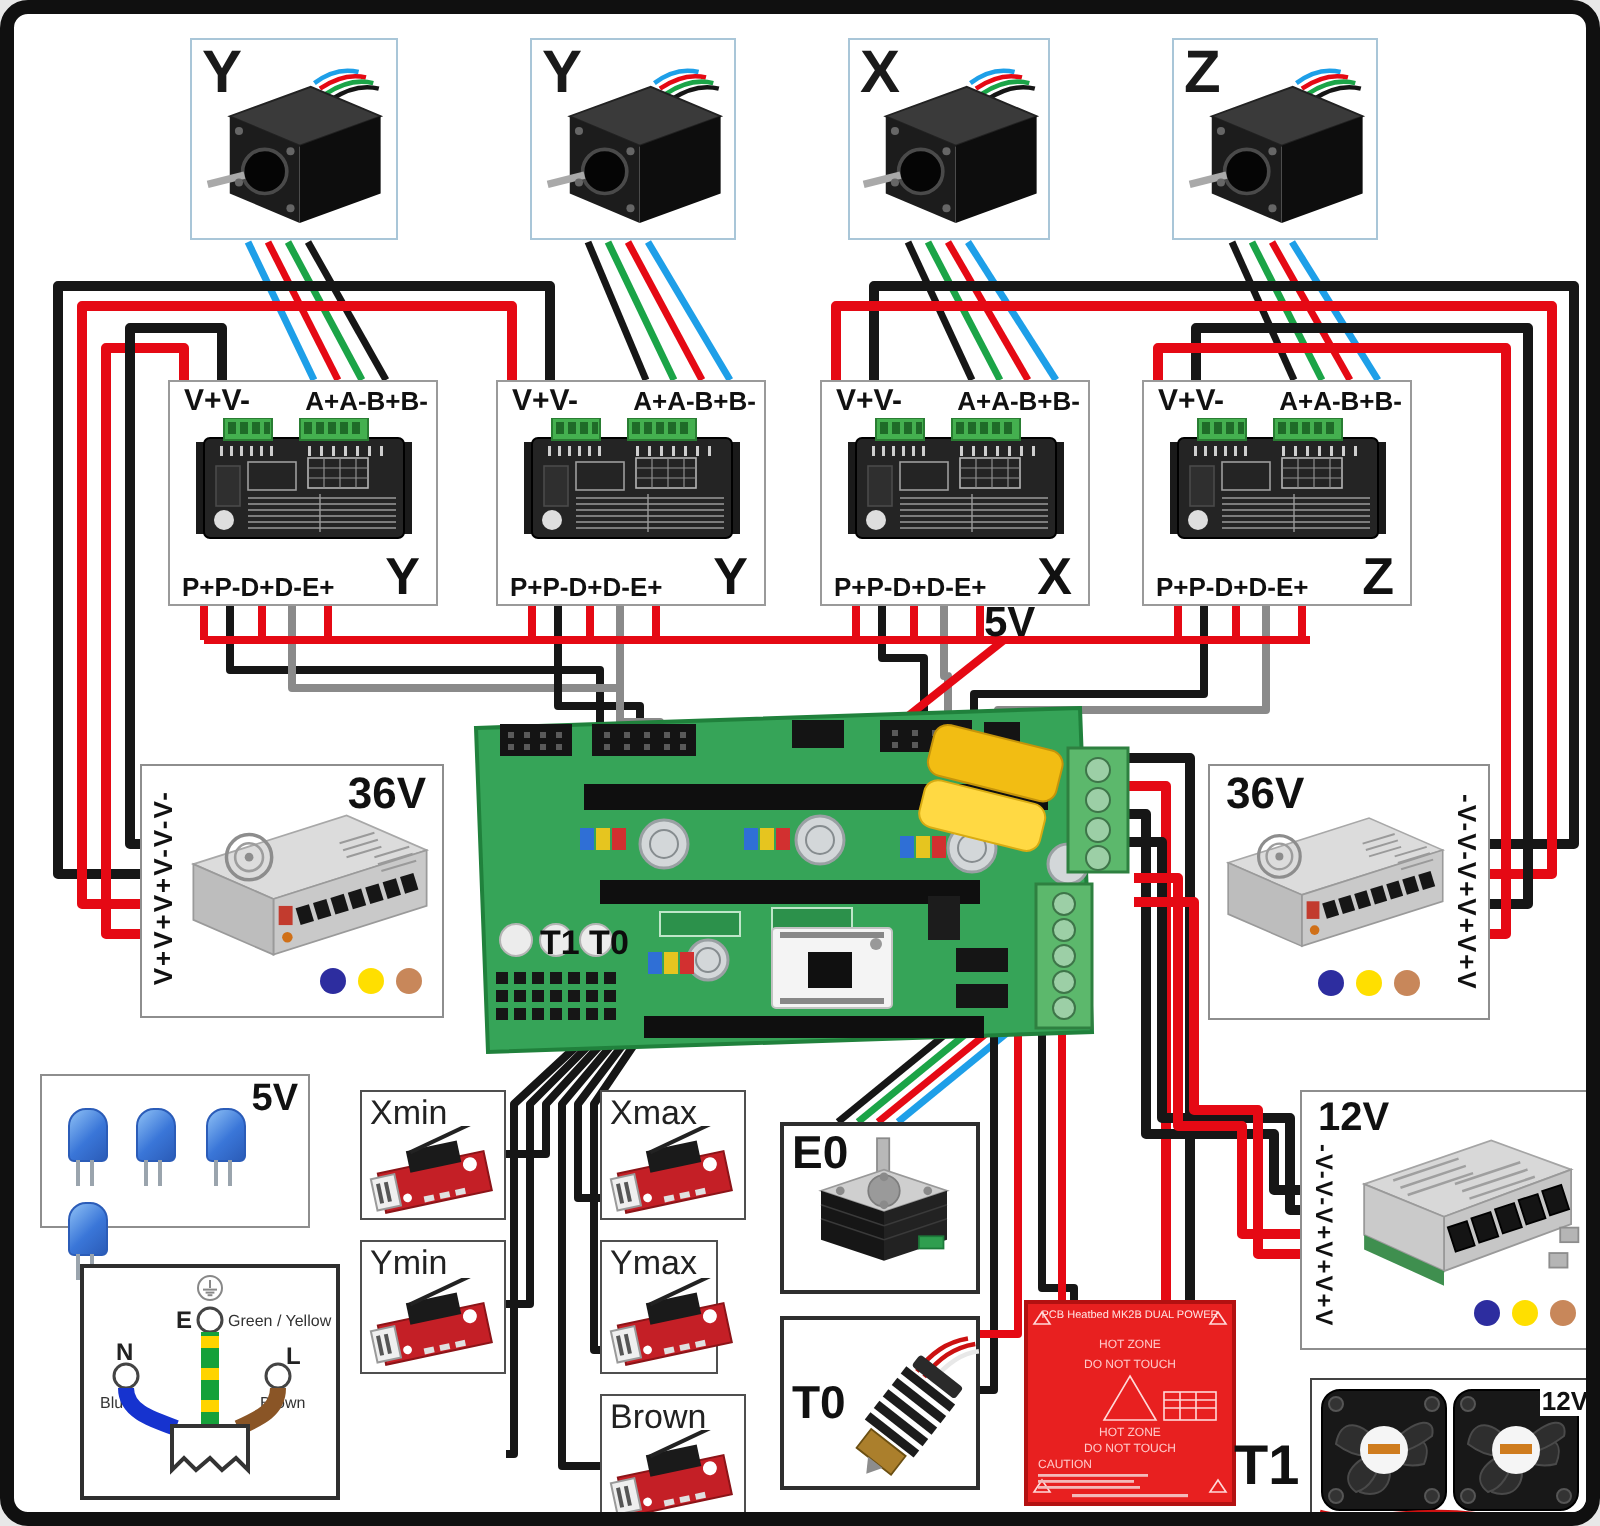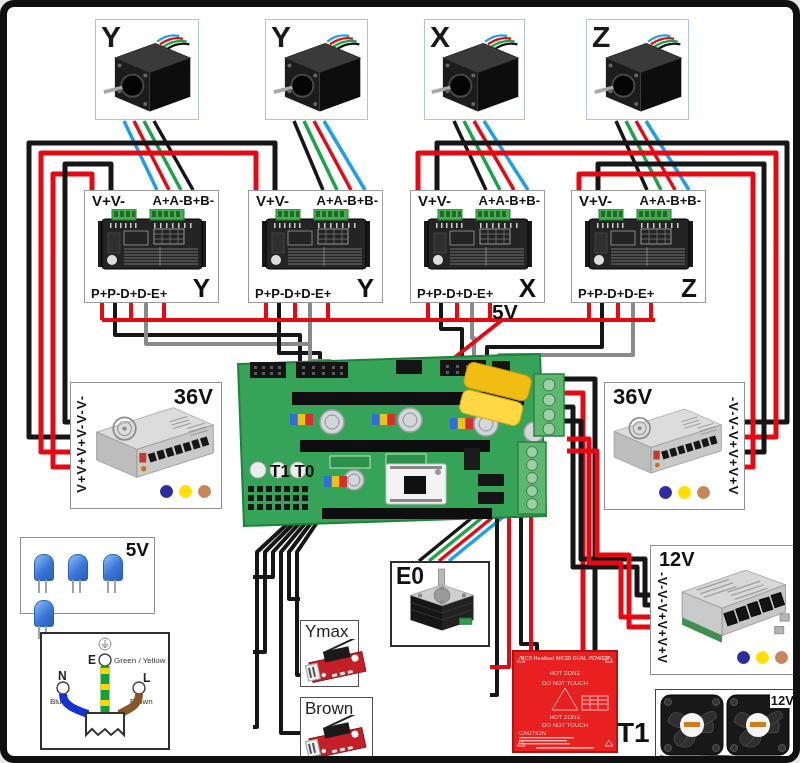--- a/index.html
+++ b/index.html
@@ -782,20 +782,86 @@
       <text x="8" y="70" font-size="8" fill="#333">Blue</text>
       <path d="M21,60 C21,71 32,75 46,80" stroke="#1633cf" stroke-width="8" fill="none"></path>
       <text x="101" y="48" font-size="12" font-weight="bold" fill="#222">L</text>
       <circle cx="97" cy="54" r="6" fill="#fff" stroke="#444" stroke-width="1.5"></circle>
       <text x="88" y="70" font-size="8" fill="#333">Brown</text>
       <path d="M97,60 C97,71 88,75 77,80" stroke="#8a5526" stroke-width="8" fill="none"></path>
       <path d="M44,79 h38 v22 l-6,-6 -7,6 -6,-6 -7,6 -6,-6 -6,6 z" fill="#fff" stroke="#333" stroke-width="2"></path>
     </svg>
   </div>
 
+  <div class="box endstop-box" style="left:173px;top:538px;width:73px;height:65px;z-index:2">
+    <span class="abs endstop-label" style="left:4px;top:1px">Xmin</span>
+    <div class="abs" style="left:3px;top:17px"><svg width="66" height="46" viewBox="0 0 66 46">
+  <g transform="rotate(-12 33 26)">
+    <rect x="6" y="18" width="54" height="20" fill="#c41f26" stroke="#8c1418"></rect>
+    <rect x="2" y="20" width="12" height="16" fill="#efefef" stroke="#9a9a9a"></rect>
+    <g fill="#555">
+              <rect x="4" y="23" width="2" height="10"></rect>
+              <rect x="8" y="23" width="2" height="10"></rect>
+            </g>
+    <circle cx="52" cy="23" r="3.5" fill="#fff"></circle>
+            <circle cx="18" cy="33" r="2.2" fill="#fff"></circle>
+    <rect x="22" y="10" width="26" height="11" fill="#1a1a1a"></rect>
+    <line x1="24" y1="11" x2="58" y2="3" stroke="#222" stroke-width="2"></line>
+    <g fill="#e0e0e0">
+              <rect x="26" y="34" width="5" height="3"></rect>
+              <rect x="34" y="34" width="5" height="3"></rect>
+              <rect x="42" y="34" width="5" height="3"></rect>
+            </g>
+  </g>
+</svg></div>
+  </div>
+  <div class="box endstop-box" style="left:293px;top:538px;width:73px;height:65px;z-index:2">
+    <span class="abs endstop-label" style="left:4px;top:1px">Xmax</span>
+    <div class="abs" style="left:3px;top:17px"><svg width="66" height="46" viewBox="0 0 66 46">
+  <g transform="rotate(-12 33 26)">
+    <rect x="6" y="18" width="54" height="20" fill="#c41f26" stroke="#8c1418"></rect>
+    <rect x="2" y="20" width="12" height="16" fill="#efefef" stroke="#9a9a9a"></rect>
+    <g fill="#555">
+              <rect x="4" y="23" width="2" height="10"></rect>
+              <rect x="8" y="23" width="2" height="10"></rect>
+            </g>
+    <circle cx="52" cy="23" r="3.5" fill="#fff"></circle>
+            <circle cx="18" cy="33" r="2.2" fill="#fff"></circle>
+    <rect x="22" y="10" width="26" height="11" fill="#1a1a1a"></rect>
+    <line x1="24" y1="11" x2="58" y2="3" stroke="#222" stroke-width="2"></line>
+    <g fill="#e0e0e0">
+              <rect x="26" y="34" width="5" height="3"></rect>
+              <rect x="34" y="34" width="5" height="3"></rect>
+              <rect x="42" y="34" width="5" height="3"></rect>
+            </g>
+  </g>
+</svg></div>
+  </div>
+  <div class="box endstop-box" style="left:173px;top:613px;width:73px;height:67px;z-index:2">
+    <span class="abs endstop-label" style="left:4px;top:1px">Ymin</span>
+    <div class="abs" style="left:3px;top:18px"><svg width="66" height="46" viewBox="0 0 66 46">
+  <g transform="rotate(-12 33 26)">
+    <rect x="6" y="18" width="54" height="20" fill="#c41f26" stroke="#8c1418"></rect>
+    <rect x="2" y="20" width="12" height="16" fill="#efefef" stroke="#9a9a9a"></rect>
+    <g fill="#555">
+              <rect x="4" y="23" width="2" height="10"></rect>
+              <rect x="8" y="23" width="2" height="10"></rect>
+            </g>
+    <circle cx="52" cy="23" r="3.5" fill="#fff"></circle>
+            <circle cx="18" cy="33" r="2.2" fill="#fff"></circle>
+    <rect x="22" y="10" width="26" height="11" fill="#1a1a1a"></rect>
+    <line x1="24" y1="11" x2="58" y2="3" stroke="#222" stroke-width="2"></line>
+    <g fill="#e0e0e0">
+              <rect x="26" y="34" width="5" height="3"></rect>
+              <rect x="34" y="34" width="5" height="3"></rect>
+              <rect x="42" y="34" width="5" height="3"></rect>
+            </g>
+  </g>
+</svg></div>
+  </div>
   <div class="box endstop-box" style="left:293px;top:613px;width:59px;height:67px;z-index:2">
     <span class="abs endstop-label" style="left:4px;top:1px">Ymax</span>
     <div class="abs" style="left:3px;top:18px"><svg width="66" height="46" viewBox="0 0 66 46">
   <g transform="rotate(-12 33 26)">
     <rect x="6" y="18" width="54" height="20" fill="#c41f26" stroke="#8c1418"></rect>
     <rect x="2" y="20" width="12" height="16" fill="#efefef" stroke="#9a9a9a"></rect>
     <g fill="#555">
               <rect x="4" y="23" width="2" height="10"></rect>
               <rect x="8" y="23" width="2" height="10"></rect>
             </g>
@@ -851,20 +917,40 @@
   <g stroke="#3a3a3a" stroke-width="1">
             <line x1="12" y1="40" x2="48" y2="52"></line>
             <line x1="12" y1="48" x2="48" y2="60"></line>
             <line x1="48" y1="52" x2="84" y2="40"></line>
             <line x1="48" y1="60" x2="84" y2="48"></line>
           </g>
   <rect x="68" y="58" width="14" height="7" fill="#2f9e4f" stroke="#1d7a3a"></rect>
 </svg></div>
   </div>
 
+  <div class="box dark-box" style="left:383px;top:651px;width:100px;height:87px;z-index:2">
+    <span class="abs" style="left:4px;top:28px;font-weight:bold;font-size:23px;color:#111">T0</span>
+    <div class="abs" style="left:24px;top:2px"><svg width="74" height="82" viewBox="0 0 80 90">
+  <g stroke-width="2.5" fill="none">
+    <path d="M46,26 C54,16 62,10 74,8" stroke="#cc1111"></path>
+    <path d="M50,29 C58,19 66,13 78,11" stroke="#cc1111"></path>
+    <path d="M54,32 C62,22 70,16 80,15" stroke="#e8e8e8"></path>
+  </g>
+  <g transform="rotate(38 38 52)">
+    <rect x="24" y="18" width="30" height="8" rx="2" fill="#2a2a2a"></rect>
+    <rect x="22" y="28" width="34" height="5" fill="#1c1c1c"></rect>
+    <rect x="22" y="36" width="34" height="5" fill="#1c1c1c"></rect>
+    <rect x="22" y="44" width="34" height="5" fill="#1c1c1c"></rect>
+    <rect x="22" y="52" width="34" height="5" fill="#1c1c1c"></rect>
+    <rect x="22" y="60" width="34" height="5" fill="#1c1c1c"></rect>
+    <rect x="28" y="67" width="24" height="13" fill="#ab7f2c" stroke="#6b4f12"></rect>
+    <polygon points="36,80 46,80 41,88" fill="#8d8d8d"></polygon>
+  </g>
+</svg></div>
+  </div>
 
   <div class="box" id="heatbed" style="left:505px;top:643px;width:106px;height:103px;z-index:2">
     <span class="silk" style="top:3px;font-size:5.5px;color:#ffe3e3">PCB Heatbed MK2B DUAL POWER</span>
     <span class="silk" style="top:18px;font-size:6px">HOT ZONE</span>
     <span class="silk" style="top:28px;font-size:6px">DO NOT TOUCH</span>
     <span class="silk" style="top:62px;font-size:6px">HOT ZONE</span>
     <span class="silk" style="top:70px;font-size:6px">DO NOT TOUCH</span>
     <span class="silk" style="top:78px;font-size:6px;text-align:left;left:5px">CAUTION</span>
     <svg class="abs" width="102" height="99" viewBox="0 0 102 99">
       <g stroke="#ffd9d9" fill="none" stroke-width="0.8">

